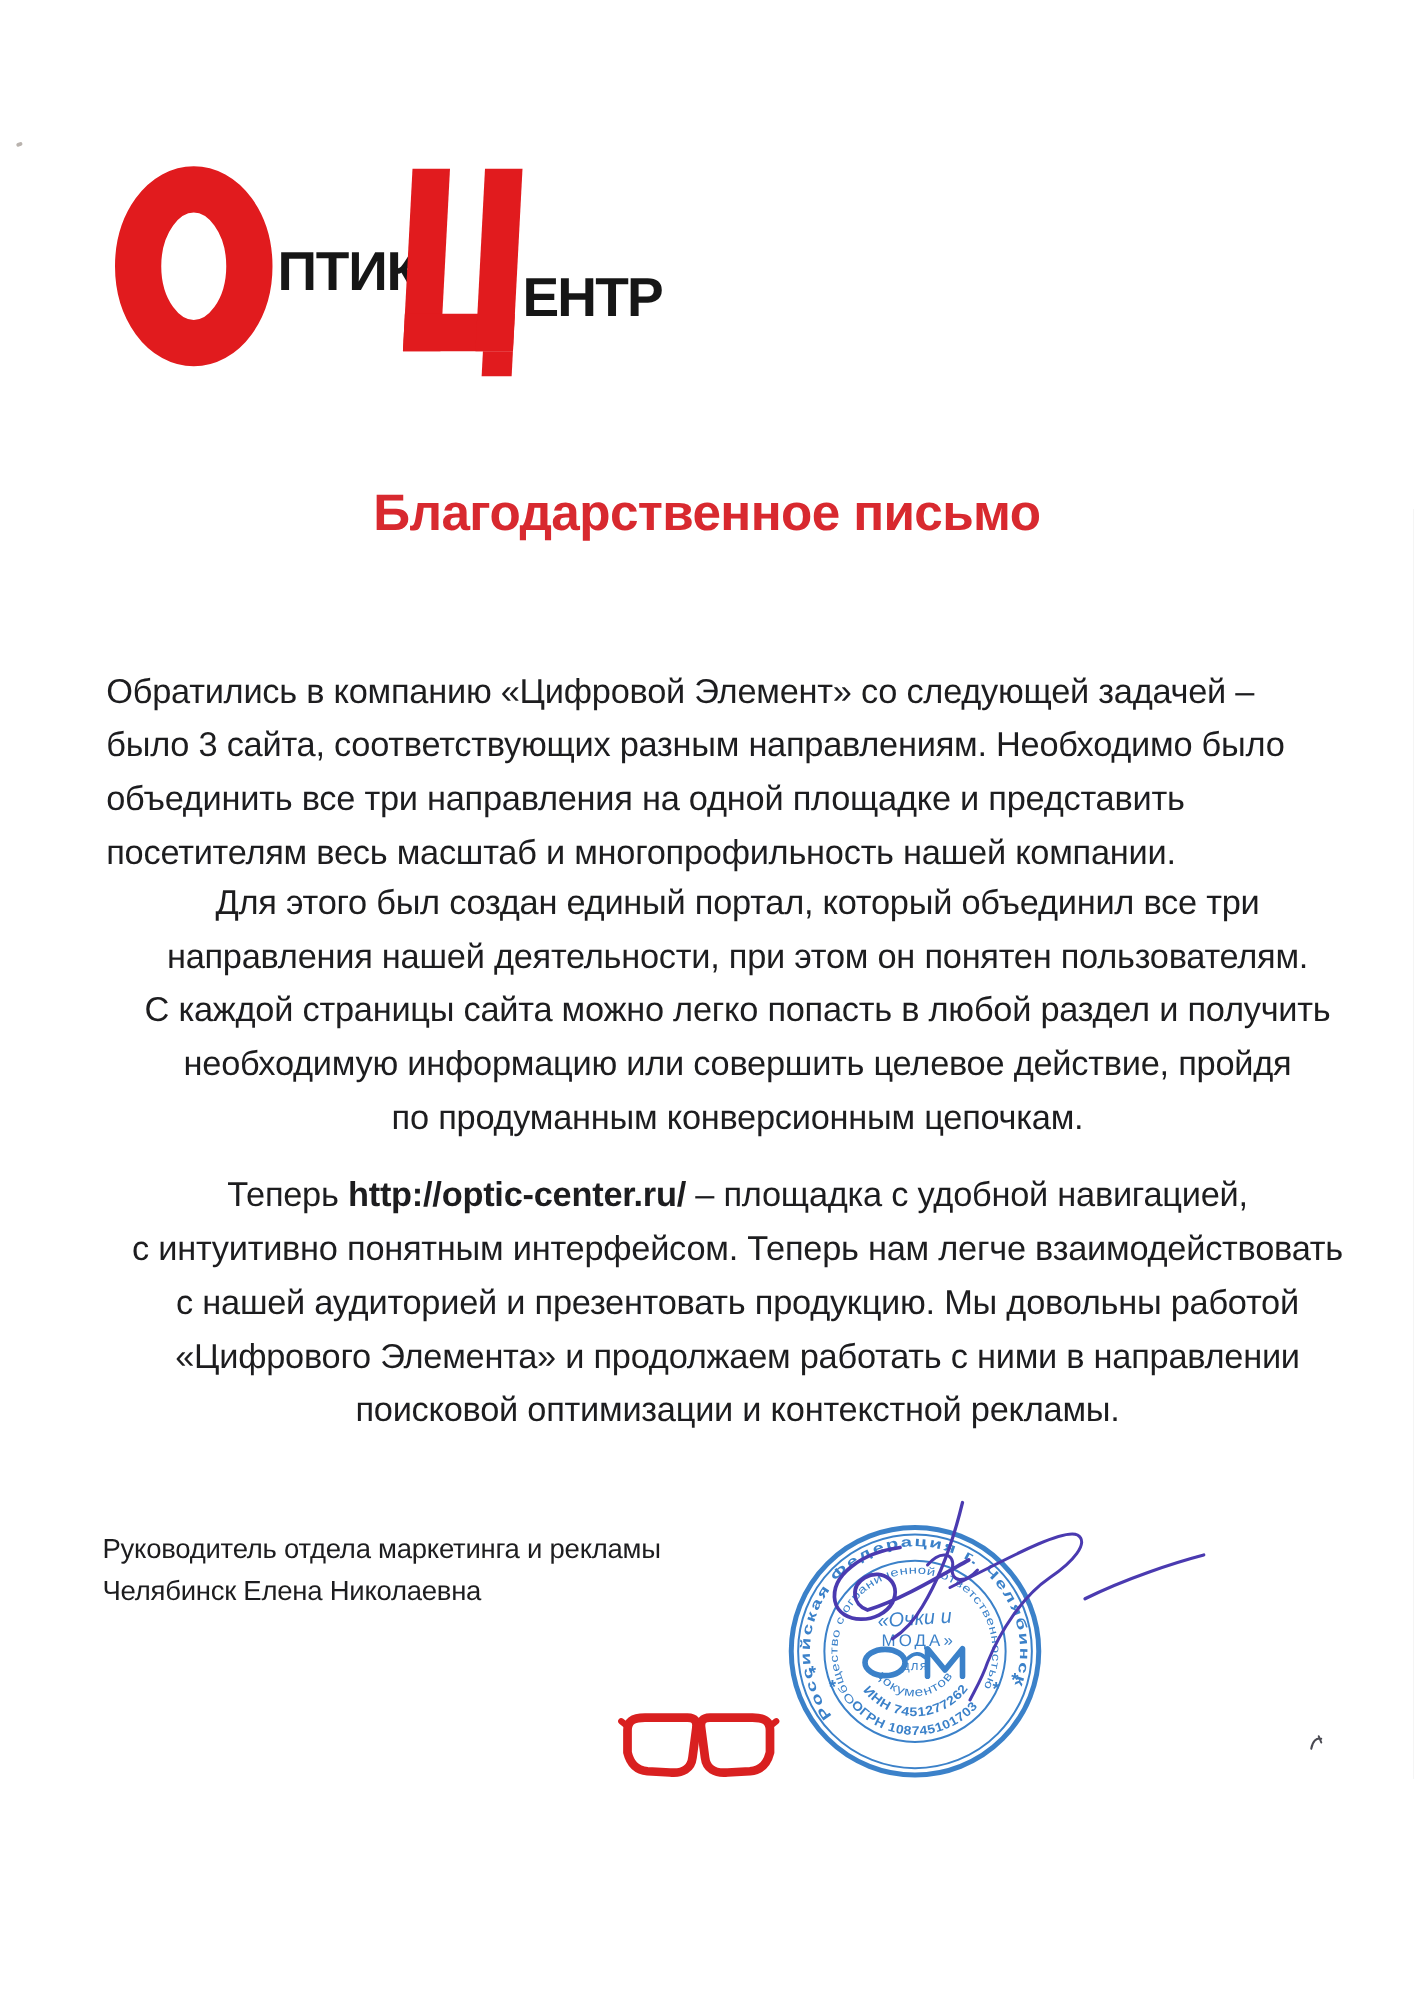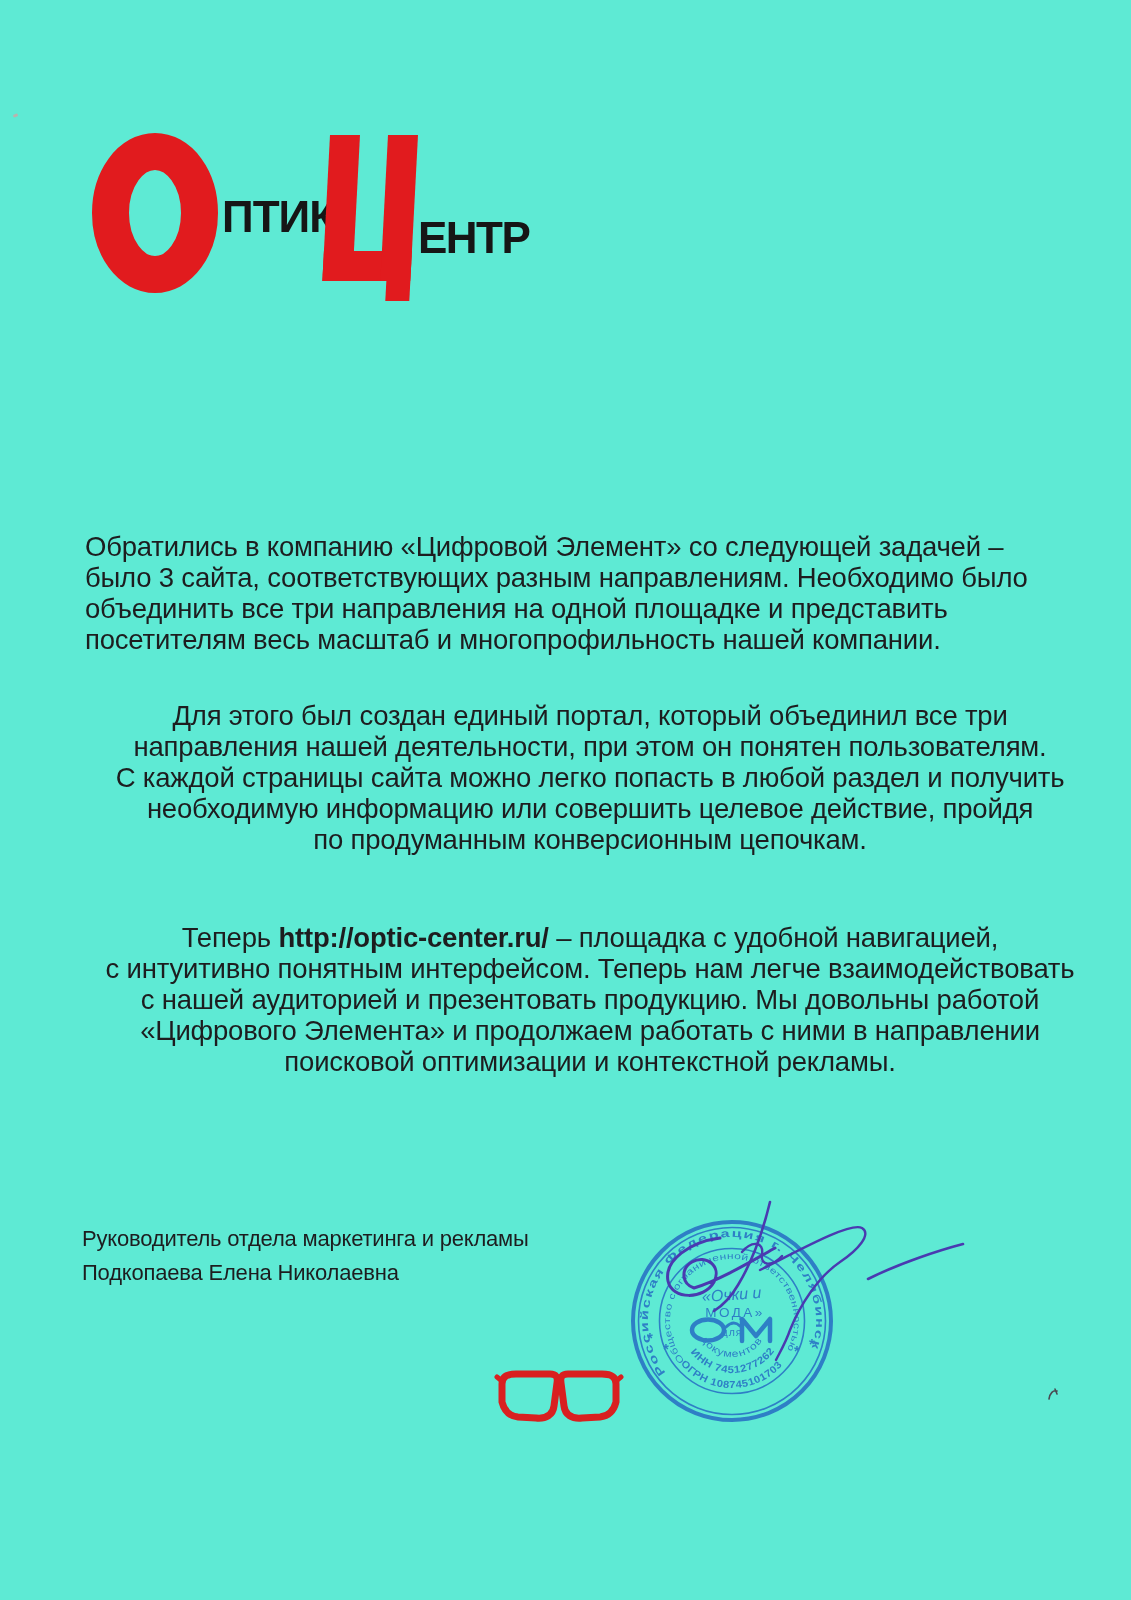--- a/index.html
+++ b/index.html
@@ -1,32 +1,32 @@
 <!DOCTYPE html>
 <html><head>
 <meta charset="utf-8">
 <style>
   html,body{margin:0;padding:0;background:#e8e8e8;}
   .page{
-    position:relative;width:1131px;height:1600px;background:#5eead4;
+    position:relative;width:1131px;height:1600px;background:#ffffff;
     margin:0 auto;overflow:hidden;
     font-family:"Liberation Sans",sans-serif;color:#1d1d1f;
   }
   .abs{position:absolute;}
   
   .logo-svg{left:88px;top:126px;}
   
   .title{
     left:0;top:388px;width:1131px;text-align:center;
     font-size:41px;font-weight:700;color:#d8292f;letter-spacing:-0.5px;
     line-height:44px;
   }
   
   .para{
-    left:85px;width:1010px;font-size:27.5px;line-height:31px;
+    left:85px;width:1010px;font-size:27.5px;line-height:43px;
     letter-spacing:-0.2px;white-space:pre-line;color:#1d1d1f;
   }
   .p1{top:531px;}
   .p2{top:700px;text-align:center;}
   .p3{top:891px;text-align:center;}
   .bold{font-weight:700;}
   
   .signoff{left:82px;top:1222px;font-size:22px;line-height:33.5px;letter-spacing:-0.2px;}
   
   .stamp-svg{left:625px;top:1214px;opacity:.92;}
@@ -55,20 +55,21 @@
     <text x="134" y="106" font-family="Liberation Sans, sans-serif" font-size="44" font-weight="700" letter-spacing="-1" fill="#161616">ПТИК</text>
     <g transform="translate(242,9) skewX(-3)" fill="#e11b1e">
       <rect x="0" y="0" width="30" height="146"></rect>
       <rect x="0" y="116" width="88" height="30"></rect>
       <rect x="58" y="0" width="30" height="146"></rect>
       <rect x="64" y="146" width="24" height="20"></rect>
     </g>
     <text x="330" y="127" font-family="Liberation Sans, sans-serif" font-size="44" font-weight="700" letter-spacing="-1.5" fill="#161616">ЕНТР</text>
   </svg>
 
+  <div class="abs title">Благодарственное письмо</div>
 
   <div class="abs para p1">Обратились в компанию «Цифровой Элемент» со следующей задачей –
 было 3 сайта, соответствующих разным направлениям. Необходимо было
 объединить все три направления на одной площадке и представить
 посетителям весь масштаб и многопрофильность нашей компании.</div>
 
   <div class="abs para p2">Для этого был создан единый портал, который объединил все три
 направления нашей деятельности, при этом он понятен пользователям.
 С каждой страницы сайта можно легко попасть в любой раздел и получить
 необходимую информацию или совершить целевое действие, пройдя
@@ -77,21 +78,21 @@
   <div class="abs para p3">
     <span>Теперь </span><span class="bold">http://optic-center.ru/</span><span> – площадка с удобной навигацией,
 с интуитивно понятным интерфейсом. Теперь нам легче взаимодействовать
 с нашей аудиторией и презентовать продукцию. Мы довольны работой
 «Цифрового Элемента» и продолжаем работать с ними в направлении
 поисковой оптимизации и контекстной рекламы.</span>
   </div>
 
   <div class="abs signoff">
     <div>Руководитель отдела маркетинга и рекламы</div>
-    <div>Подкопаева Елена Николаевна</div>
+    <div>Челябинск Елена Николаевна</div>
   </div>
 
   <svg class="abs stamp-svg" width="214" height="214" viewBox="0 0 214 214">
     <defs>
       <path id="arcTop" d="M 40.8,158.7 A 84,84 0 1 1 178.2,151.5"></path>
       <path id="arcMid" d="M 59.5,146.8 A 62,62 0 1 1 154.5,146.8"></path>
       <path id="arcOgrn" d="M 55.7,150.1 A 67,67 0 0 0 158.3,150.1"></path>
       <path id="arcInn" d="M 65.5,138.3 A 52,52 0 0 0 148.5,138.3"></path>
       <path id="arcDok" d="M 75.8,125  A 36,36 0 0 0 138.2,125"></path>
     </defs>

